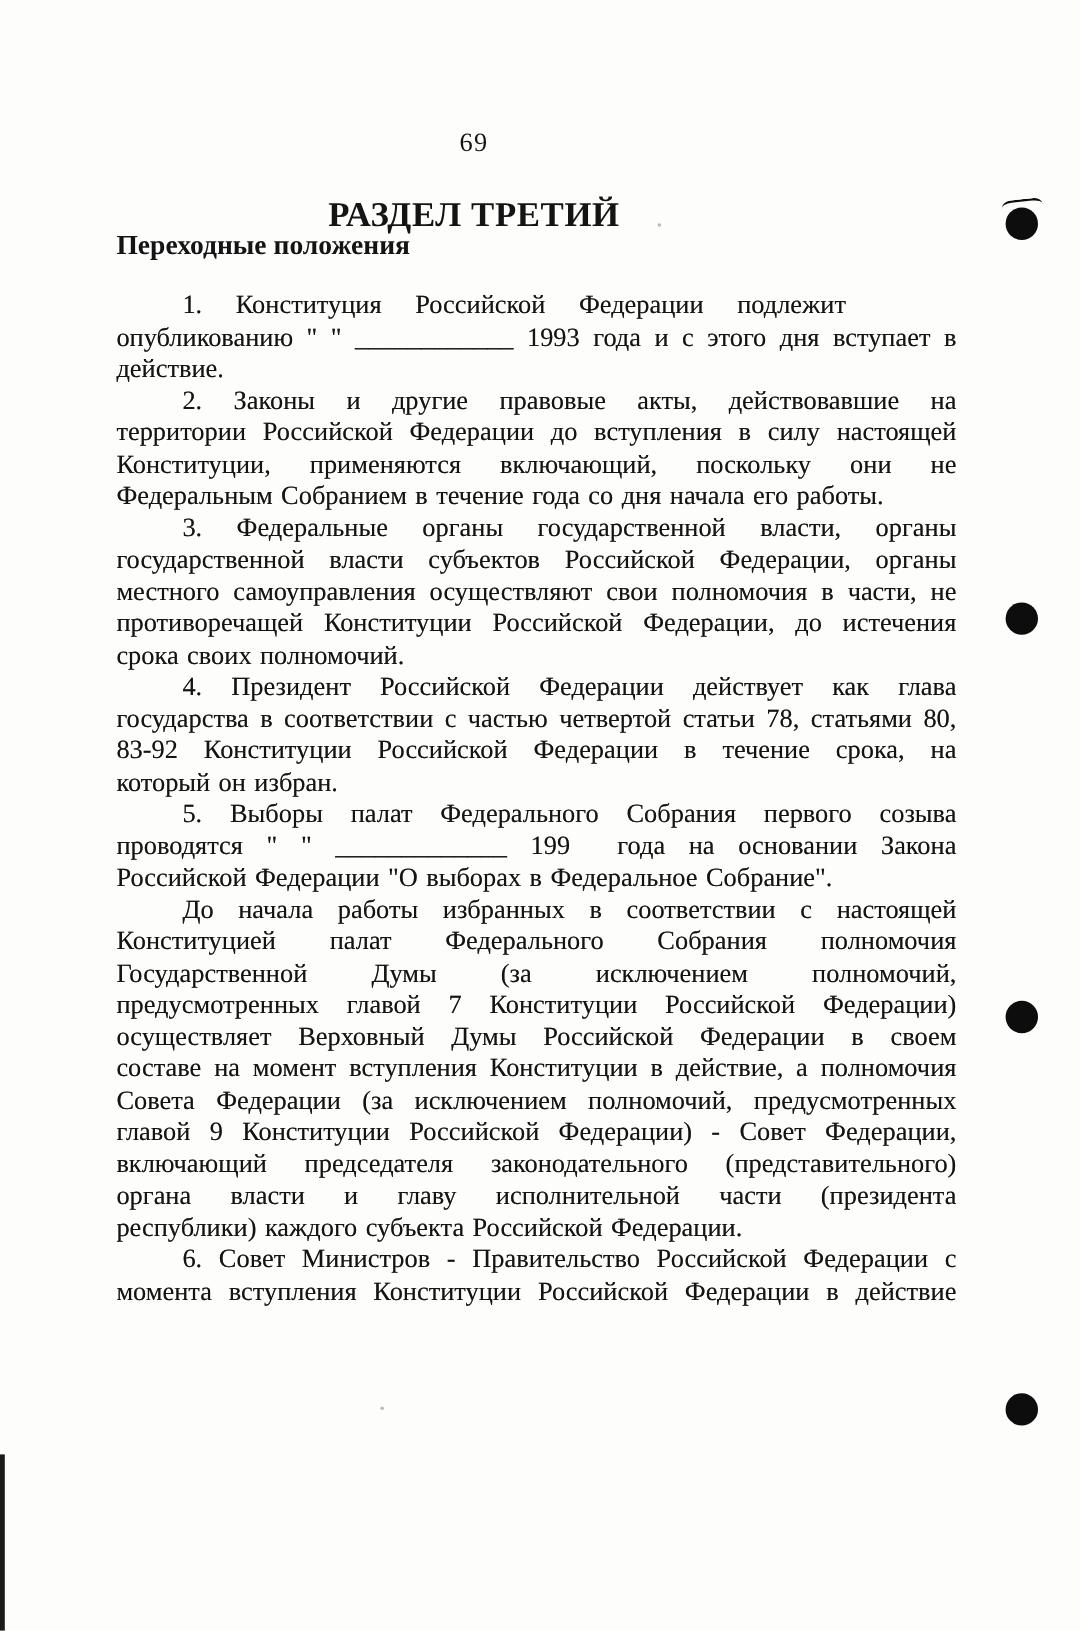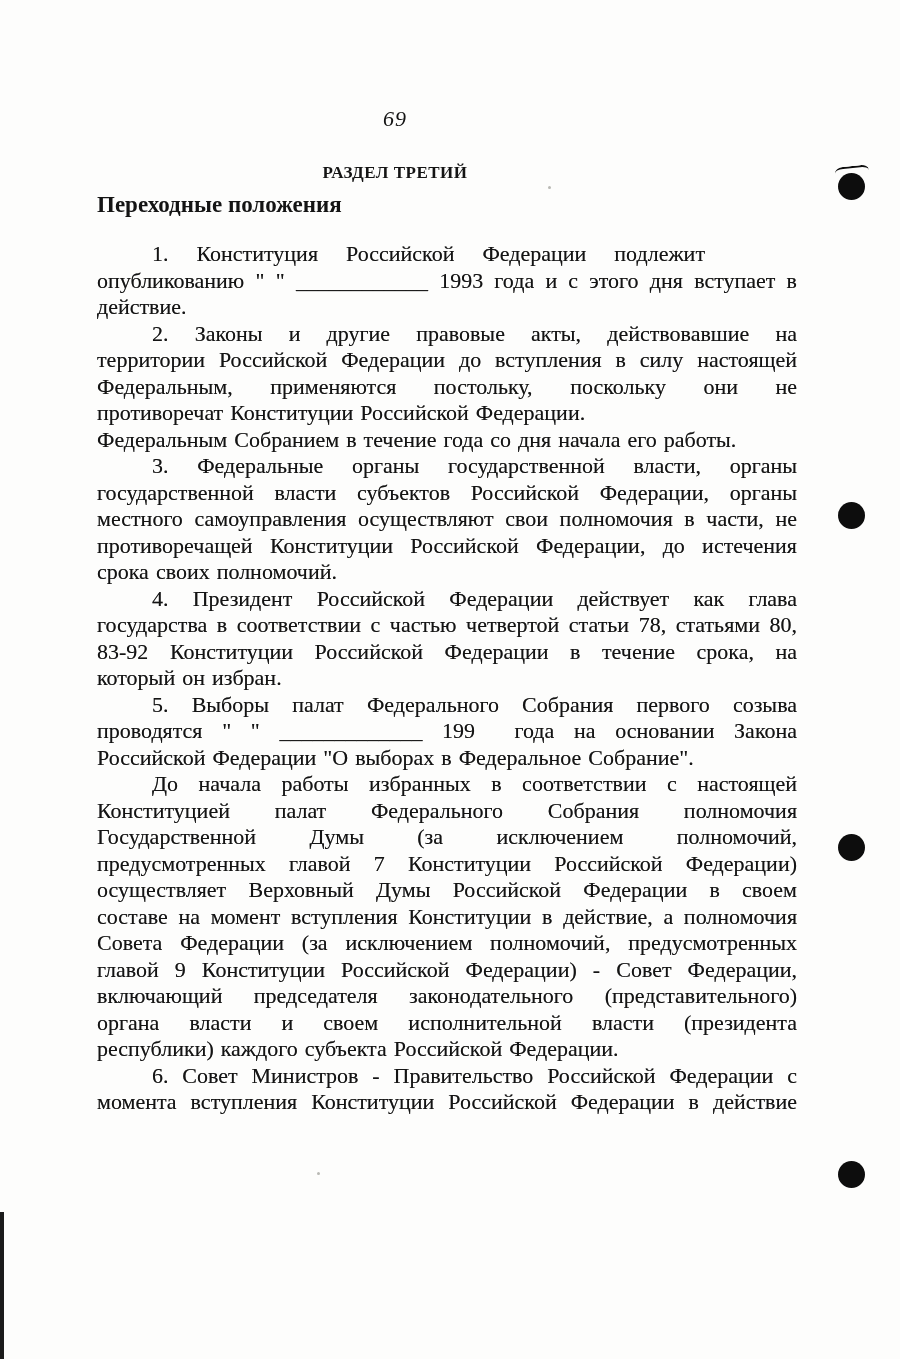--- a/index.html
+++ b/index.html
@@ -11,27 +11,26 @@
     overflow: hidden;
     font-family: "Liberation Serif", "DejaVu Serif", serif;
     color: #141414;
   }
   #page-number {
     position: absolute;
     top: 106px; left: 97px; width: 596px;
     text-align: center;
     font-size: 22px;
     letter-spacing: 1px;
-    font-style: italic;
   }
   #doc-title {
     position: absolute;
     top: 163px; left: 97px; width: 596px;
     text-align: center;
-    font-size: 17px;
+    font-size: 29px;
     font-weight: bold;
     letter-spacing: 0.5px;
   }
   #doc-subtitle {
     position: absolute;
     top: 192px; left: 97px; width: 596px;
     font-size: 23px;
     font-weight: bold;
   }
   #document-body {
@@ -87,22 +86,21 @@
   <div id="doc-title">РАЗДЕЛ ТРЕТИЙ</div>
 
   <div id="doc-subtitle">Переходные положения</div>
 
   <div id="document-body">
       <div class="line just ind" style="padding-right: 92px;">1. Конституция Российской Федерации подлежит</div>
       <div class="line just">опубликованию " " ____________ 1993 года и с этого дня вступает в</div>
       <div class="line">действие.</div>
       <div class="line just ind">2. Законы и другие правовые акты, действовавшие на</div>
       <div class="line just">территории Российской Федерации до вступления в силу настоящей</div>
-      <div class="line just">Федеральным, применяются постольку, поскольку они не</div>
-      <div class="line">противоречат Конституции Российской Федерации.</div>
+      <div class="line just">Конституции, применяются включающий, поскольку они не</div>
       <div class="line">Федеральным Собранием в течение года со дня начала его работы.</div>
       <div class="line just ind">3. Федеральные органы государственной власти, органы</div>
       <div class="line just">государственной власти субъектов Российской Федерации, органы</div>
       <div class="line just">местного самоуправления осуществляют свои полномочия в части, не</div>
       <div class="line just">противоречащей Конституции Российской Федерации, до истечения</div>
       <div class="line">срока своих полномочий.</div>
       <div class="line just ind">4. Президент Российской Федерации действует как глава</div>
       <div class="line just">государства в соответствии с частью четвертой статьи 78, статьями 80,</div>
       <div class="line just">83-92 Конституции Российской Федерации в течение срока, на</div>
       <div class="line">который он избран.</div>
@@ -111,21 +109,21 @@
       <div class="line">Российской Федерации "О выборах в Федеральное Собрание".</div>
       <div class="line just ind">До начала работы избранных в соответствии с настоящей</div>
       <div class="line just">Конституцией палат Федерального Собрания полномочия</div>
       <div class="line just">Государственной Думы (за исключением полномочий,</div>
       <div class="line just">предусмотренных главой 7 Конституции Российской Федерации)</div>
       <div class="line just">осуществляет Верховный Думы Российской Федерации в своем</div>
       <div class="line just">составе на момент вступления Конституции в действие, а полномочия</div>
       <div class="line just">Совета Федерации (за исключением полномочий, предусмотренных</div>
       <div class="line just">главой 9 Конституции Российской Федерации) - Совет Федерации,</div>
       <div class="line just">включающий председателя законодательного (представительного)</div>
-      <div class="line just">органа власти и своем исполнительной власти (президента</div>
+      <div class="line just">органа власти и главу исполнительной части (президента</div>
       <div class="line">республики) каждого субъекта Российской Федерации.</div>
       <div class="line just ind">6. Совет Министров - Правительство Российской Федерации с</div>
       <div class="line just">момента вступления Конституции Российской Федерации в действие</div>
     </div>
 
   <div id="punch-hole-tail"></div>
 
   <div id="scan-edge-artifact"></div>
 
 <div class="punch-hole" style="top: 173px; background: rgb(13, 13, 13);"></div>

